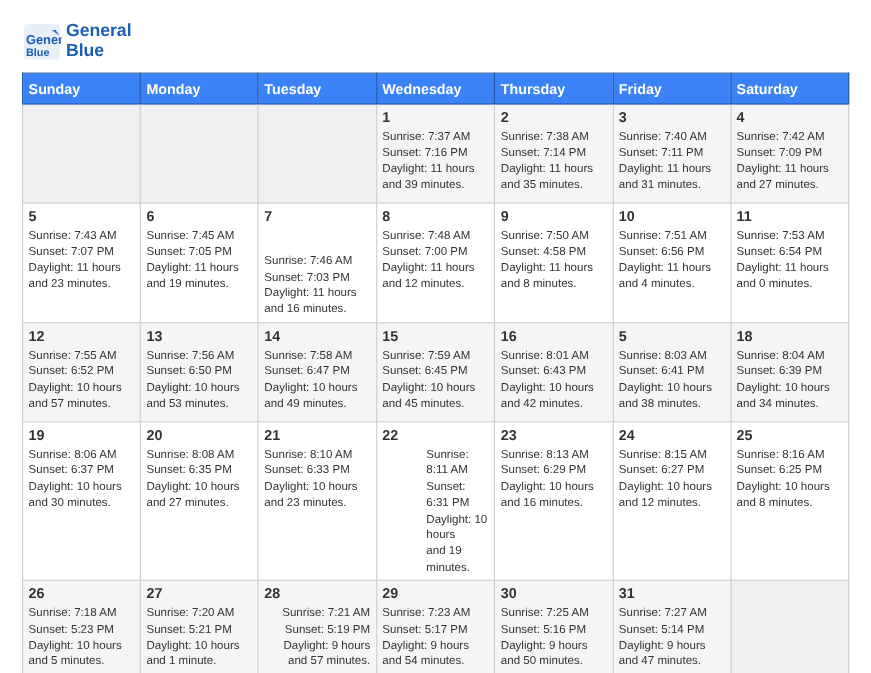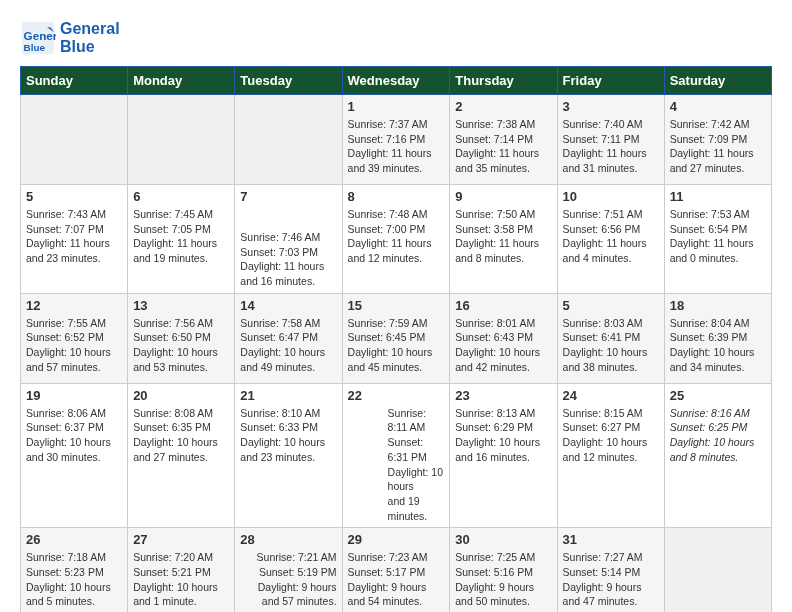--- a/index.html
+++ b/index.html
@@ -36,21 +36,21 @@
     .location {
       font-size: 16px;
       color: #333;
     }
     table {
       width: 100%;
       border-collapse: collapse;
       font-size: 11px;
     }
     thead tr th {
-      background-color: #14532d;
+      background-color: #3b82f6;
       color: #fff;
       text-align: left;
       padding: 6px 5px;
       font-size: 13px;
       font-weight: bold;
       border: 1px solid #2259a8;
     }
     tbody tr td {
       border: 1px solid #ccc;
       vertical-align: top;
@@ -173,21 +173,21 @@
         <td>
           <span class="day-num">8</span>
           <div class="day-info" style="white-space: pre-line;">Sunrise: 7:48 AM
 Sunset: 7:00 PM
 Daylight: 11 hours
 and 12 minutes.</div>
         </td>
         <td>
           <span class="day-num">9</span>
           <div class="day-info" style="white-space: pre-line;">Sunrise: 7:50 AM
-Sunset: 3:58 PM
+Sunset: 4:58 PM
 Daylight: 11 hours
 and 8 minutes.</div>
         </td>
         <td>
           <span class="day-num">10</span>
           <div class="day-info" style="white-space: pre-line;">Sunrise: 7:51 AM
 Sunset: 6:56 PM
 Daylight: 11 hours
 and 4 minutes.</div>
         </td>
@@ -288,21 +288,21 @@
         </td>
         <td>
           <span class="day-num">24</span>
           <div class="day-info" style="white-space: pre-line;">Sunrise: 8:15 AM
 Sunset: 6:27 PM
 Daylight: 10 hours
 and 12 minutes.</div>
         </td>
         <td>
           <span class="day-num">25</span>
-          <div class="day-info" style="white-space: pre-line; font-style: italic;">Sunrise: 8:16 AM
+          <div class="day-info" style="white-space: pre-line;">Sunrise: 8:16 AM
 Sunset: 6:25 PM
 Daylight: 10 hours
 and 8 minutes.</div>
         </td>
       </tr>
       <tr>
         <td>
           <span class="day-num">26</span>
           <div class="day-info" style="white-space: pre-line;">Sunrise: 7:18 AM
 Sunset: 5:23 PM

